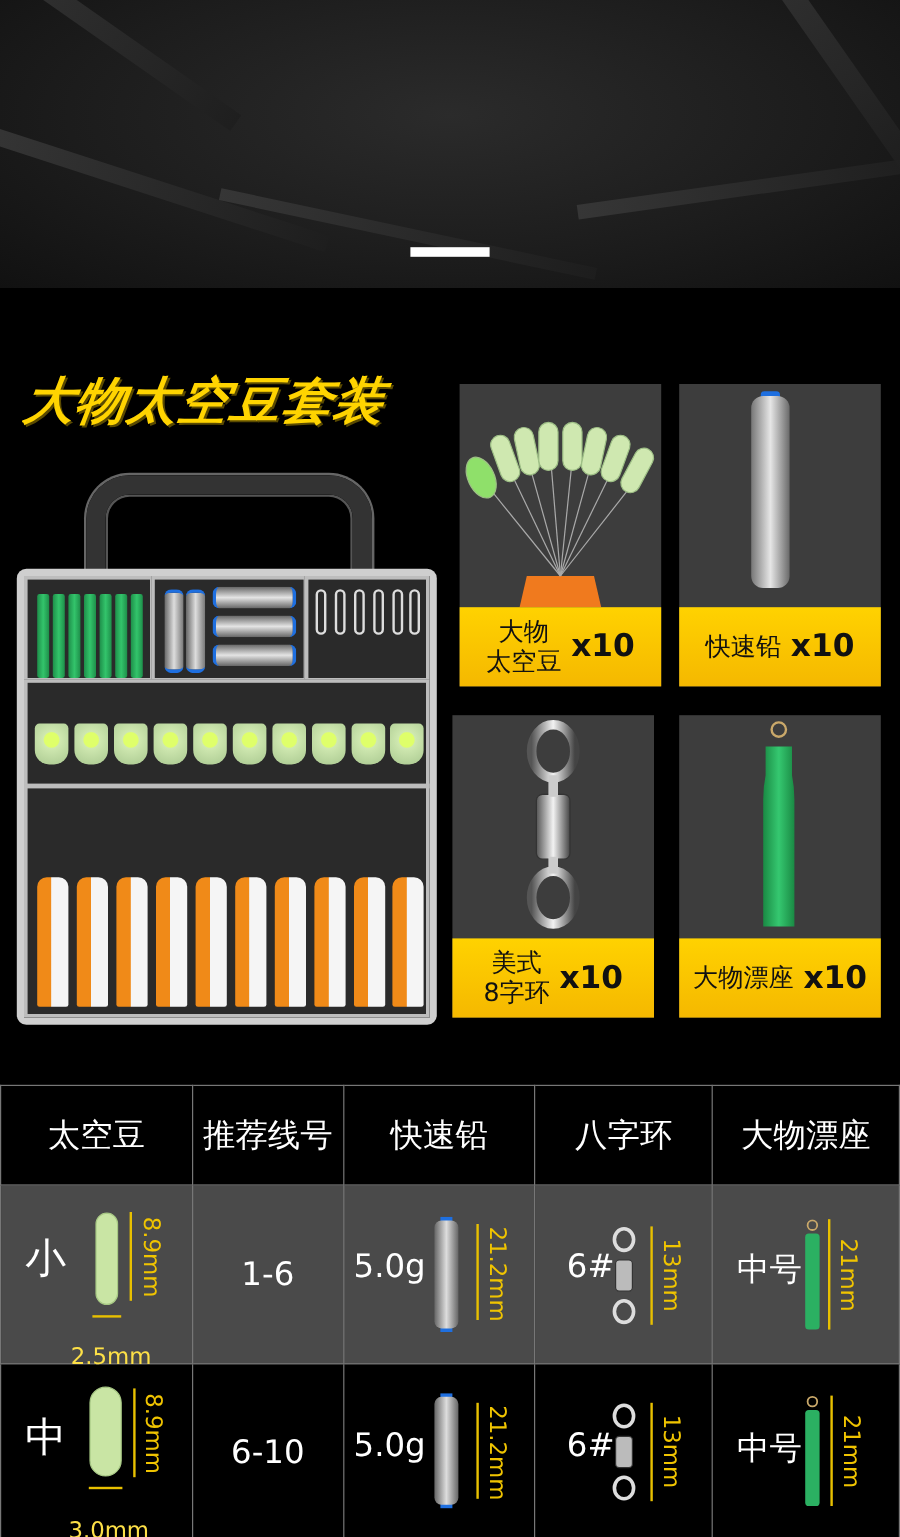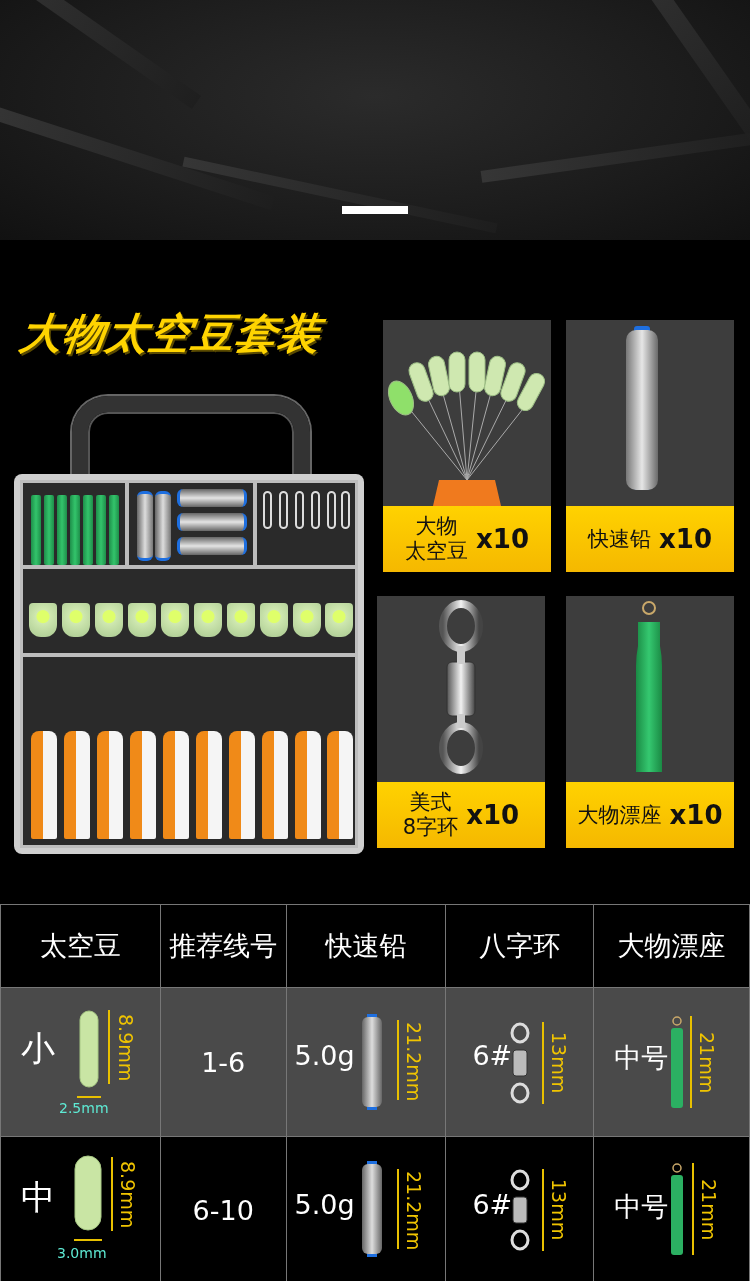--- a/index.html
+++ b/index.html
@@ -53,21 +53,21 @@
   .tbl td, .tbl th { border: 1px solid #777; text-align: center; vertical-align: middle; color: #fff; }
   .tbl th { height: 83px; background: #000; font-size: 27px; font-weight: normal; }
   .tbl tr.r1 td { background: #4a4a4a; height: 148px; }
   .tbl tr.r2 td { background: #000; height: 146px; }
   .size { font-size: 34px; }
   .cell-wrap { position: relative; width: 100%; height: 100%; display: flex; align-items: center; justify-content: center; }
   .plain { font-size: 27px; }
   .dim-v { position: absolute; width: 2px; background: #e8c000; }
   .dim-v-label { position: absolute; color: #f0c400; font-size: 19px; transform: rotate(90deg); transform-origin: left top; white-space: nowrap; }
   .dim-h { position: absolute; height: 2px; background: #e8c000; }
-  .dim-h-label { position: absolute; color: #5eead4; font-size: 14px; white-space: nowrap; }
+  .dim-h-label { position: absolute; color: #fde047; font-size: 19px; white-space: nowrap; margin-top: 20px; }
 </style>
 </head>
 <body>
 
 <div class="banner">
   <div class="shard" style="left:-40px;top:20px;width:260px;height:16px;transform:rotate(35deg);"></div>
   <div class="shard" style="left:-20px;top:150px;width:300px;height:14px;transform:rotate(18deg);"></div>
   <div class="shard" style="left:560px;top:30px;width:260px;height:18px;transform:rotate(55deg);"></div>
   <div class="shard" style="left:480px;top:150px;width:300px;height:12px;transform:rotate(-8deg);"></div>
   <div class="shard" style="left:180px;top:190px;width:320px;height:10px;transform:rotate(12deg);"></div>

